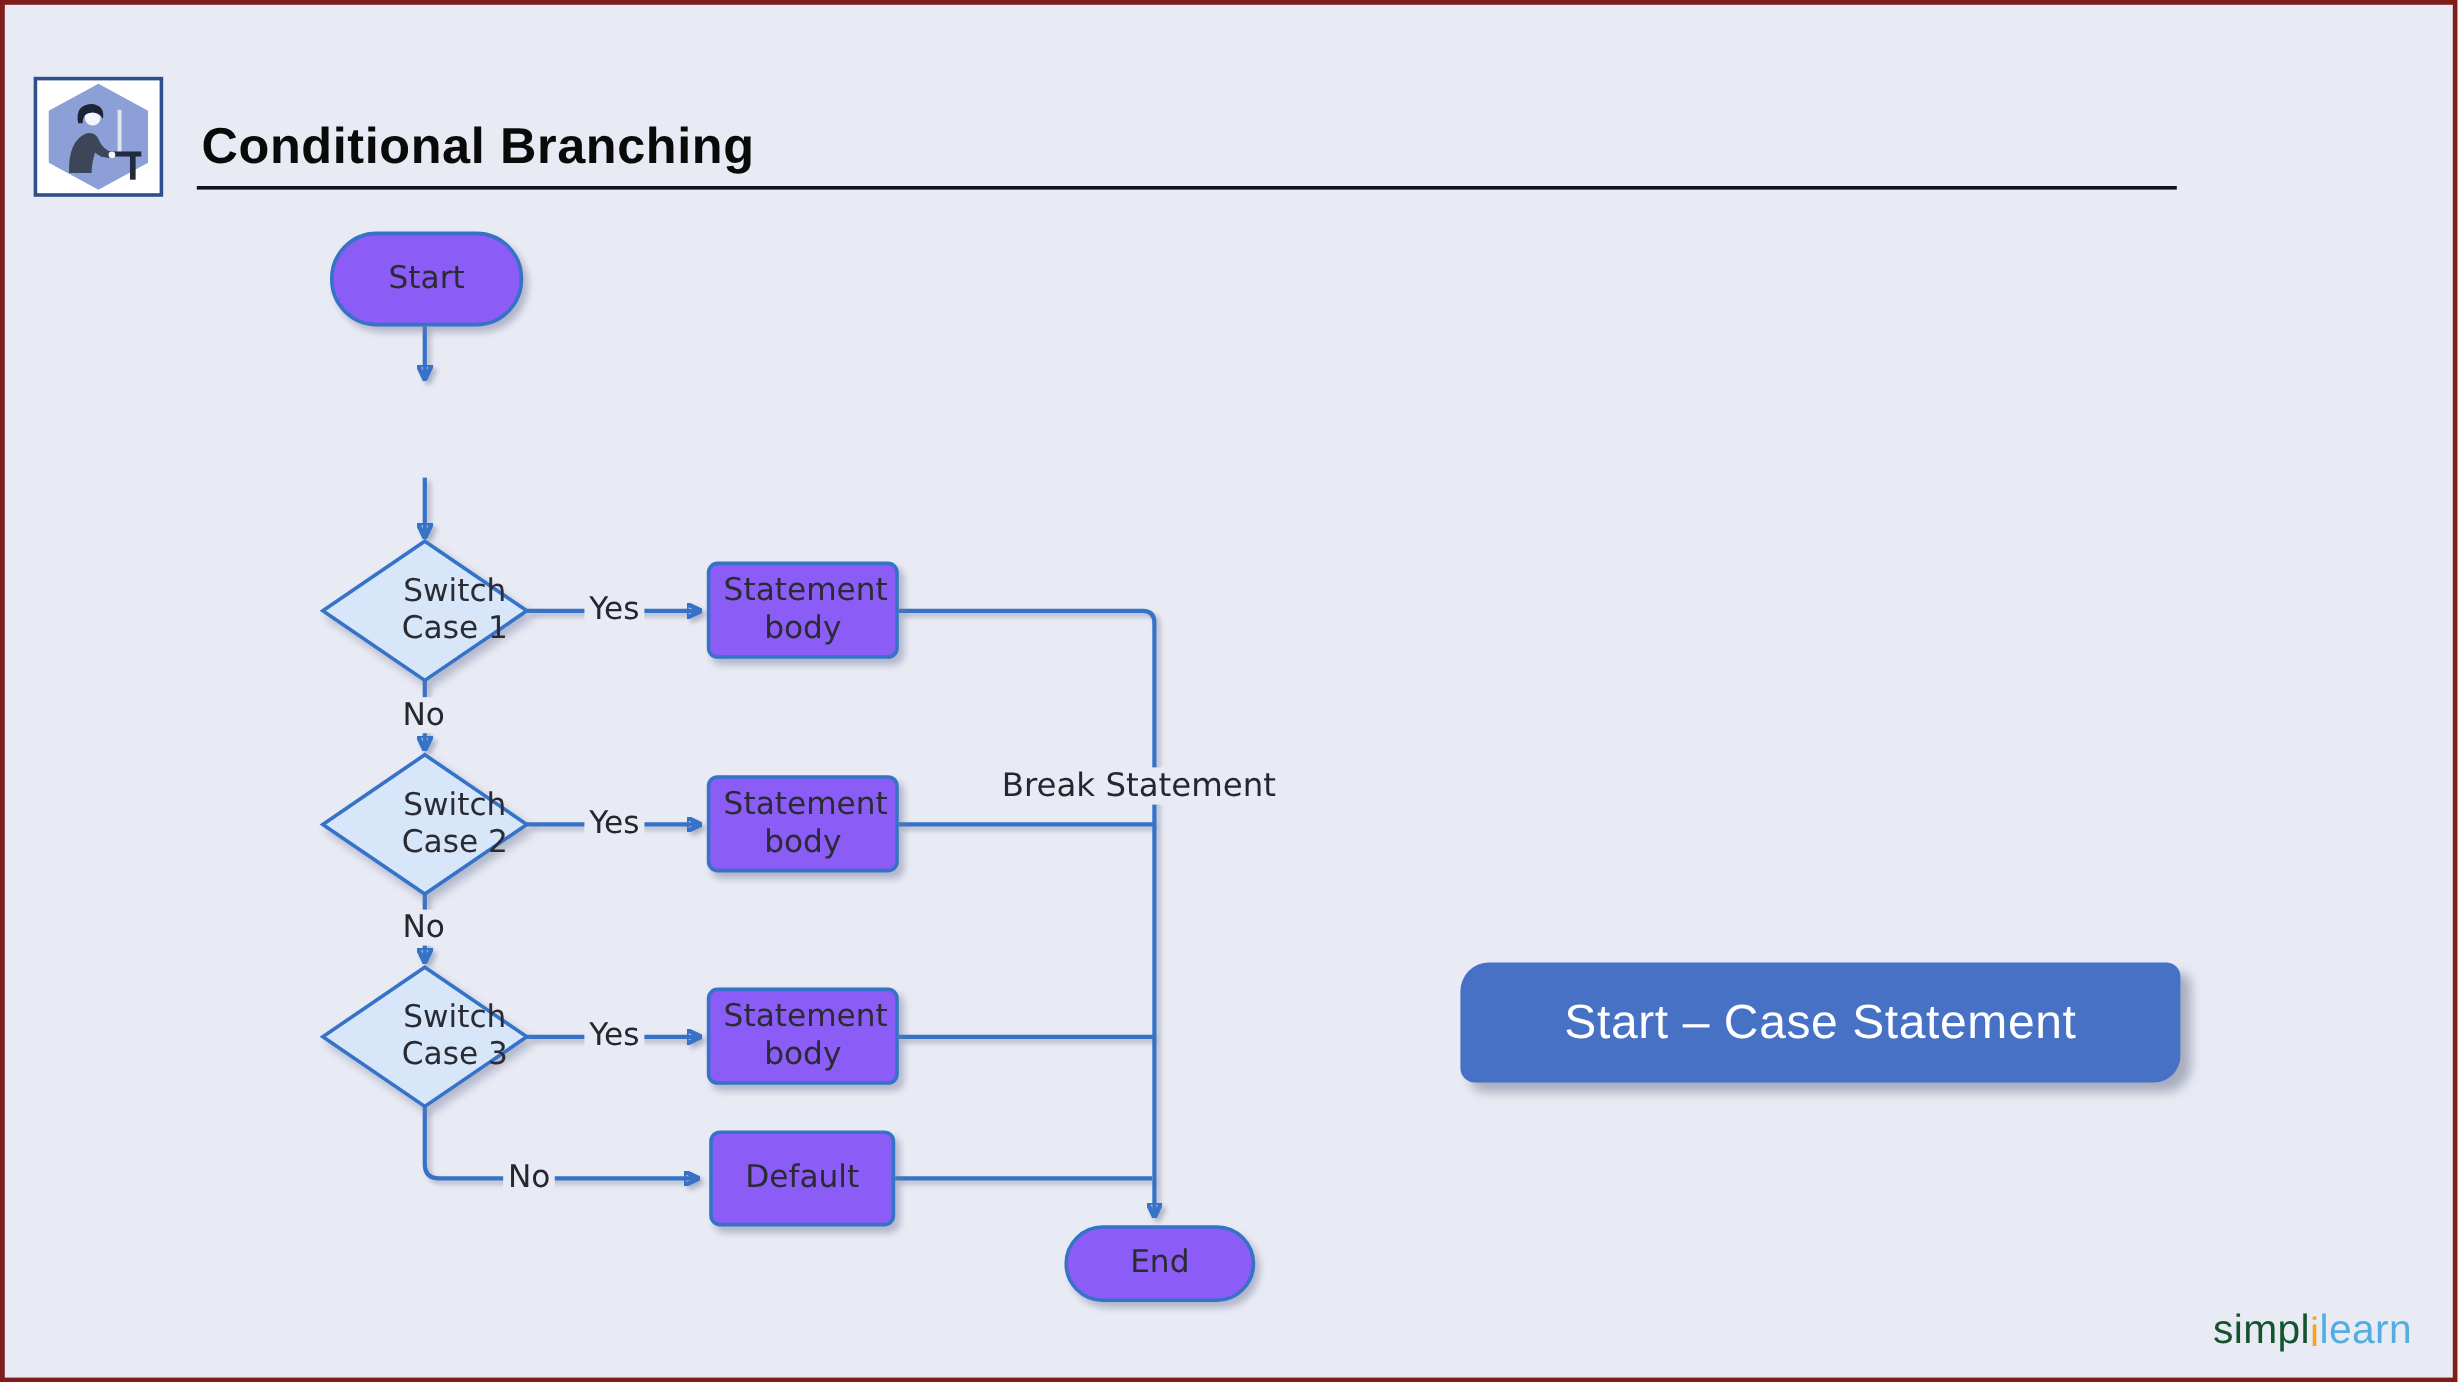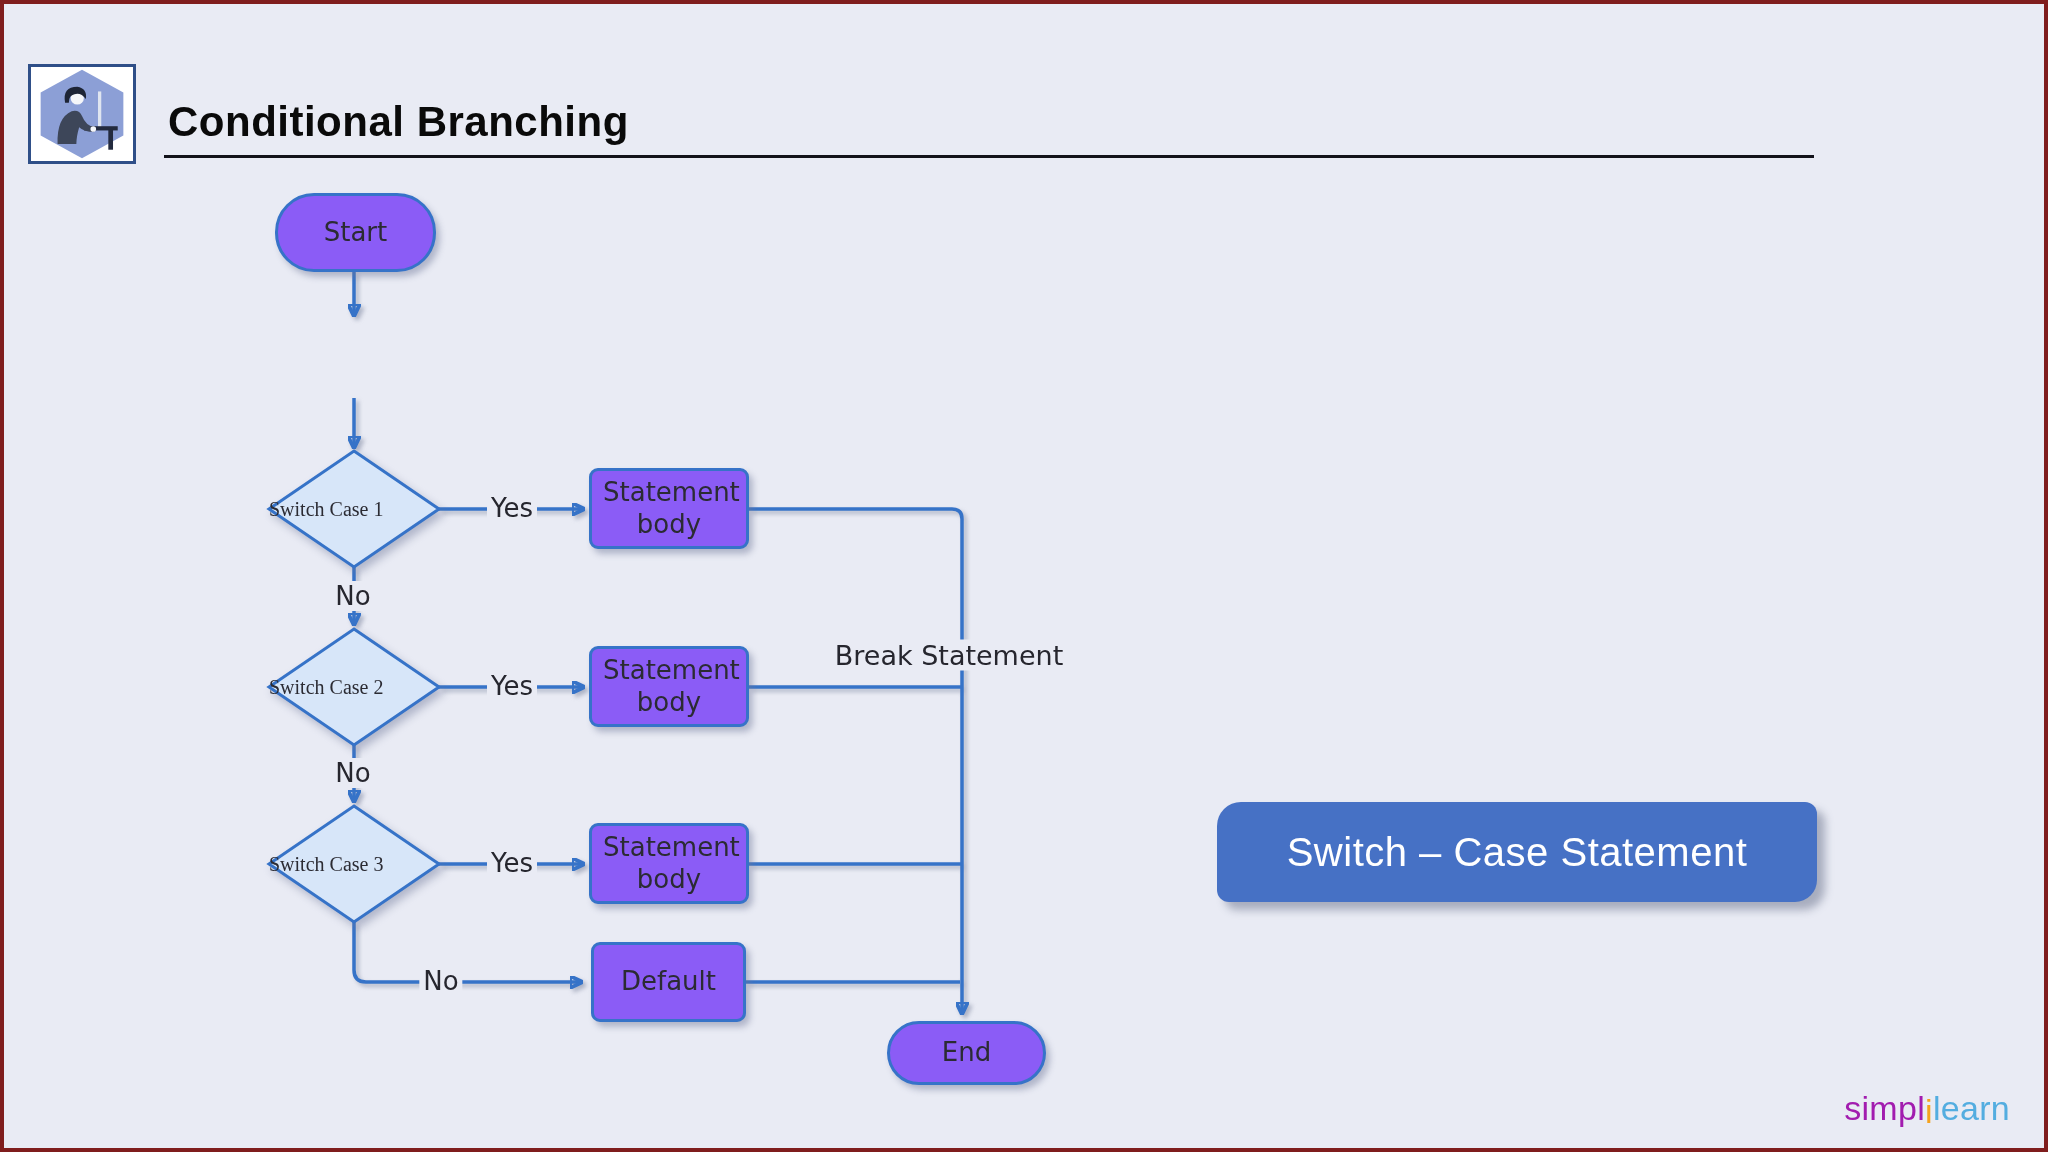--- a/index.html
+++ b/index.html
@@ -39,22 +39,22 @@
   .rect{border-radius:9px;}
   .node .lbl{display:inline-block;max-width:132px;}
   .diamond{position:absolute;width:170px;height:116px;}
   .diamond svg{
     position:absolute;left:-4px;top:-4px;overflow:visible;
     filter:drop-shadow(4px 5px 4px rgba(108,117,150,.45));
   }
   .diamond polygon{fill:#d7e6f9;stroke:#3673c8;stroke-width:3;}
   .dlbl{
     position:absolute;left:0;top:0;width:170px;height:116px;
-    display:flex;align-items:center;justify-content:flex-start;
-    color:#2b2b33;font-size:20px;line-height:1.2;text-align:center;font-family:Liberation Serif, serif;
+    display:flex;align-items:center;justify-content:flex-end;
+    color:#2b2b33;font-size:26px;line-height:1.2;text-align:center;
   }
   .dlbl span{display:inline-block;max-width:120px;}
   
   .edge-label{
     position:absolute;transform:translate(-50%,-50%);
     background:#e9ebf4;padding:0 4px;
     color:#26262e;font-size:26px;white-space:nowrap;z-index:3;
   }
   .edge-label.big{font-size:27px;padding:0 7px;}
   
@@ -64,21 +64,21 @@
     box-shadow:8px 8px 9px rgba(70,80,110,.4);
     display:flex;align-items:center;justify-content:center;
     color:#ffffff;font-family:"Liberation Sans",sans-serif;
     font-size:40px;letter-spacing:0.5px;
   }
   
   .brand{
     position:absolute;right:34px;bottom:20px;
     font-family:"Liberation Sans",sans-serif;font-size:34px;letter-spacing:0.3px;
   }
-  .b-orange{color:#a21caf;}
+  .b-orange{color:#14532d;}
   .b-blue{color:#53ADE0;}
   .b-i{color:#F5A21E;display:inline-block;transform:translateY(3px);}
 </style>
 </head>
 <body>
 
 <div class="page">
 
   <div class="logo-box">
     <svg viewBox="0 0 108 100">
@@ -169,18 +169,18 @@
 
   <span class="edge-label" style="left:508px;top:504px">Yes</span>
   <span class="edge-label" style="left:508px;top:682px">Yes</span>
   <span class="edge-label" style="left:508px;top:859px">Yes</span>
   <span class="edge-label" style="left:349px;top:592px">No</span>
   <span class="edge-label" style="left:349px;top:769px">No</span>
   <span class="edge-label" style="left:437px;top:977px">No</span>
   <span class="edge-label big" style="left:945px;top:651px">Break Statement</span>
 
   <div class="banner">
-    <span>Switch – Case Statement</span>
+    <span>Start – Case Statement</span>
   </div>
 
   <div class="brand"><span class="b-orange">simpl</span><span class="b-i">i</span><span class="b-blue">learn</span></div>
 
 </div>
 
 </body></html>

